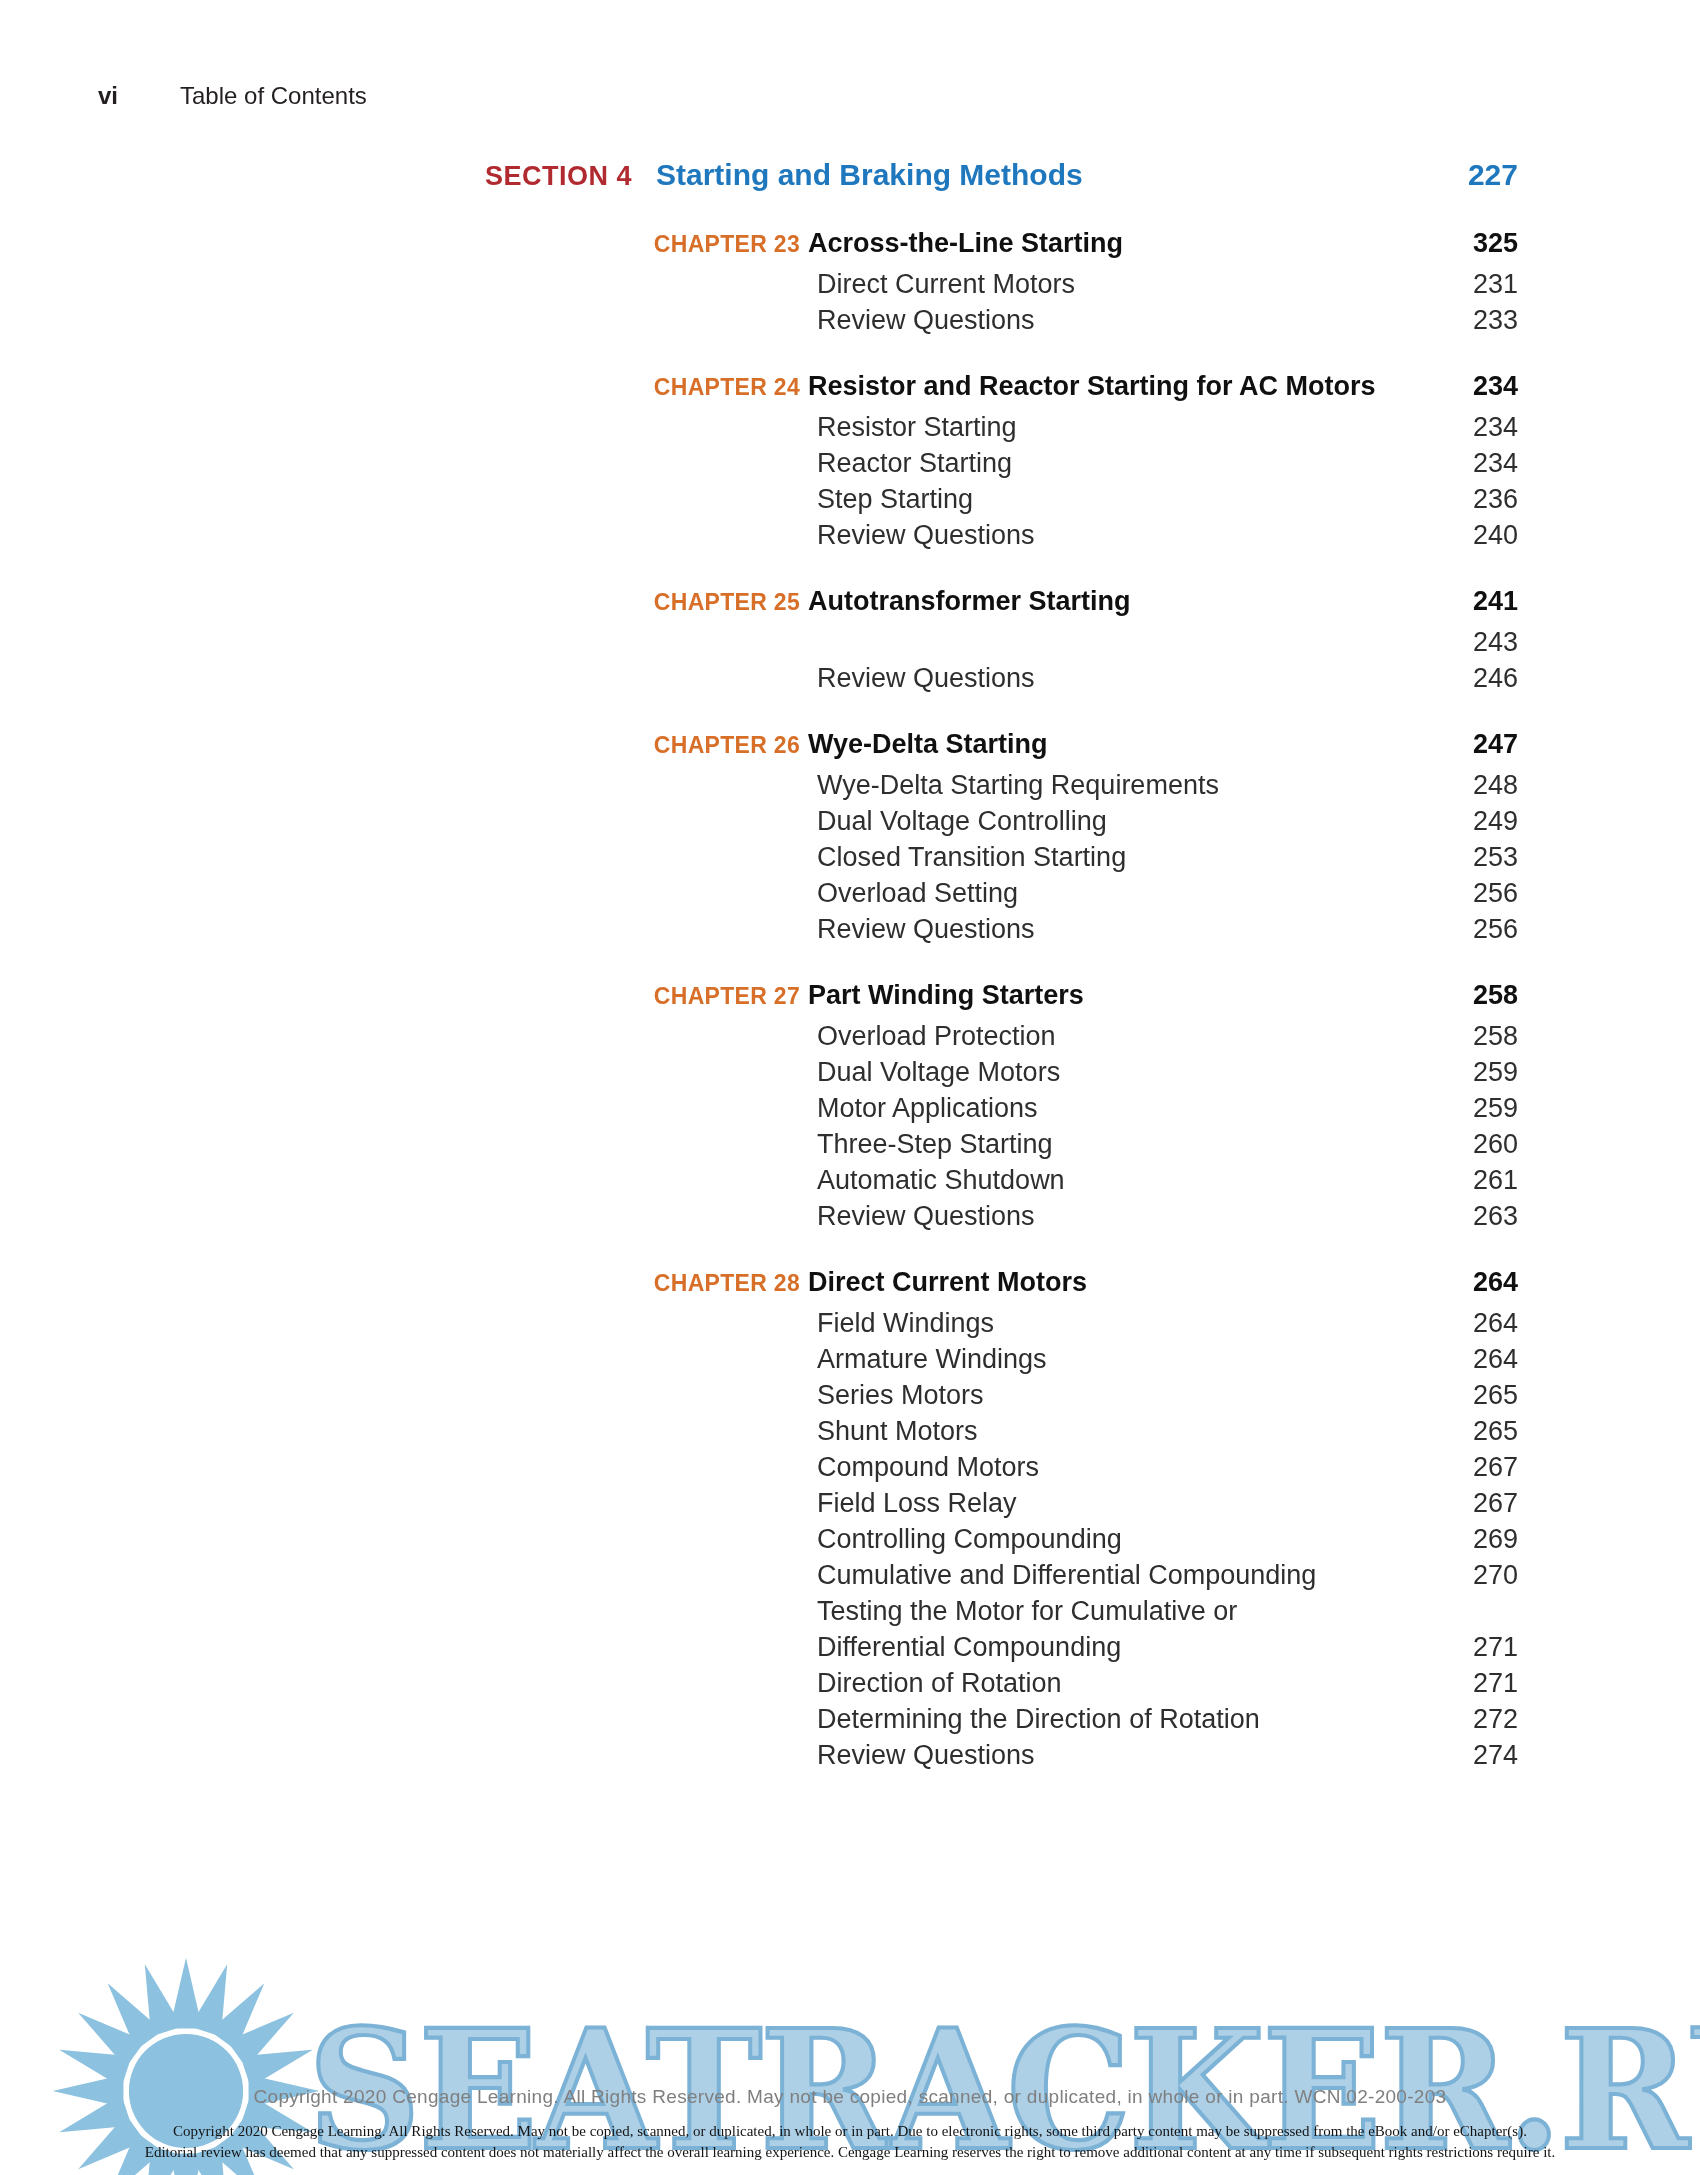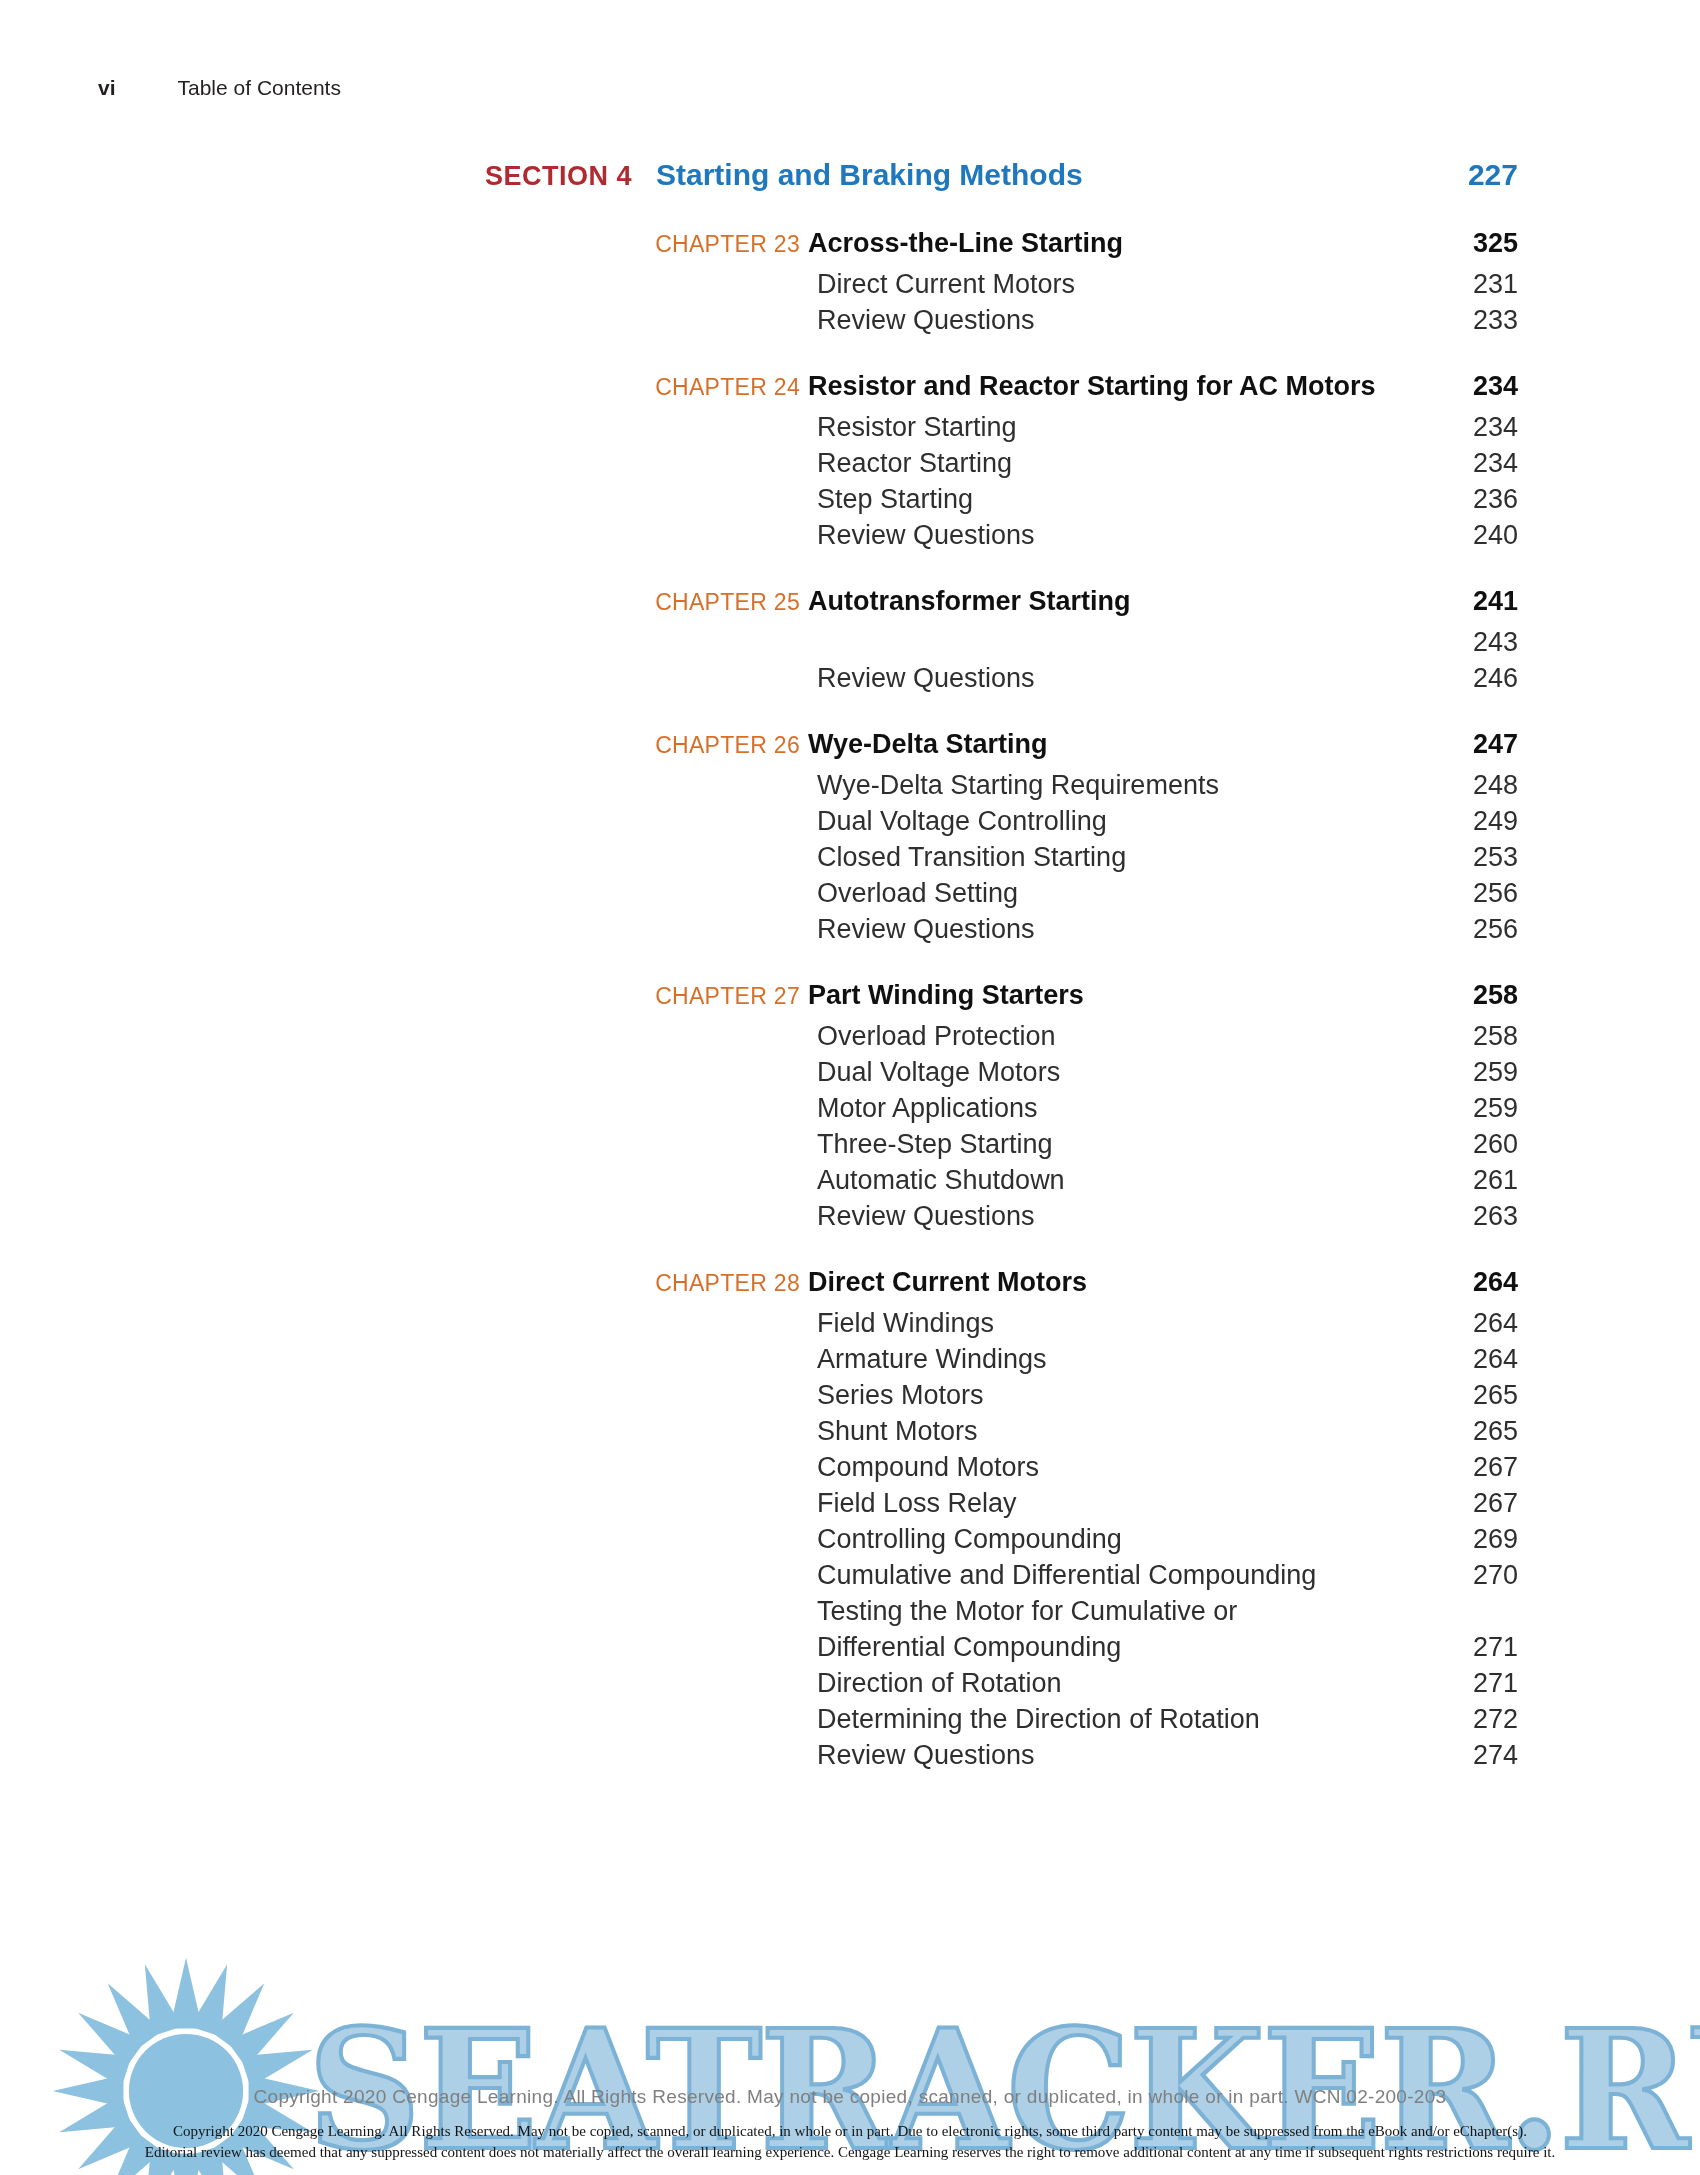--- a/index.html
+++ b/index.html
@@ -4,34 +4,34 @@
 <style>
   * { margin:0; padding:0; box-sizing:border-box; }
   html,body { background:#ffffff; }
   .page {
     position:relative; width:1700px; height:2175px; margin:0 auto;
     background:#ffffff; overflow:hidden;
     font-family:"Liberation Sans", sans-serif; color:#231f20;
   }
 
   
-  .page-header { position:absolute; top:76px; left:98px; display:flex; gap:62px; font-size:21px; }
+  .page-header { position:absolute; top:82px; left:98px; display:flex; gap:62px; font-size:24px; }
   .folio { font-weight:bold; }
 
   
   .content { position:absolute; left:0; top:158px; width:1518px; }
 
   .section-row { display:flex; align-items:baseline; margin-bottom:36px; }
   .section-label { width:632px; text-align:right; font-weight:bold; font-size:27px; color:#b02a30; letter-spacing:.5px;padding-left:20px; }
   .section-title { margin-left:24px; font-weight:bold; font-size:30px; color:#1f78be; }
   .section-page  { margin-left:auto; font-weight:bold; font-size:30px; color:#1f78be; }
 
   .chapter { margin-bottom:33px; }
   .ch-row { display:flex; align-items:baseline; margin-bottom:7px; }
-  .ch-label { width:800px; text-align:right; font-weight:normal; font-size:23px; color:#d86f28; letter-spacing:.3px; }
+  .ch-label { width:800px; text-align:right; font-weight:bold; font-size:23px; color:#d86f28; letter-spacing:.3px; }
   .ch-title { margin-left:8px; font-weight:bold; font-size:27px; color:#101010; }
   .ch-page  { margin-left:auto; font-weight:bold; font-size:27px; color:#101010; }
 
   .entry-row { display:flex; align-items:flex-end; }
   .e-title { margin-left:817px; font-size:27px; color:#2e2e2e; line-height:36px; white-space:pre-line; }
   .e-page  { margin-left:auto; font-size:27px; color:#2e2e2e; line-height:36px; }
 
   
   .watermark { position:absolute; left:50px; top:1955px; width:1660px; display:flex; align-items:center; }
   .wm-sun { width:272px; height:272px; flex:0 0 auto; margin-right:-14px; }

